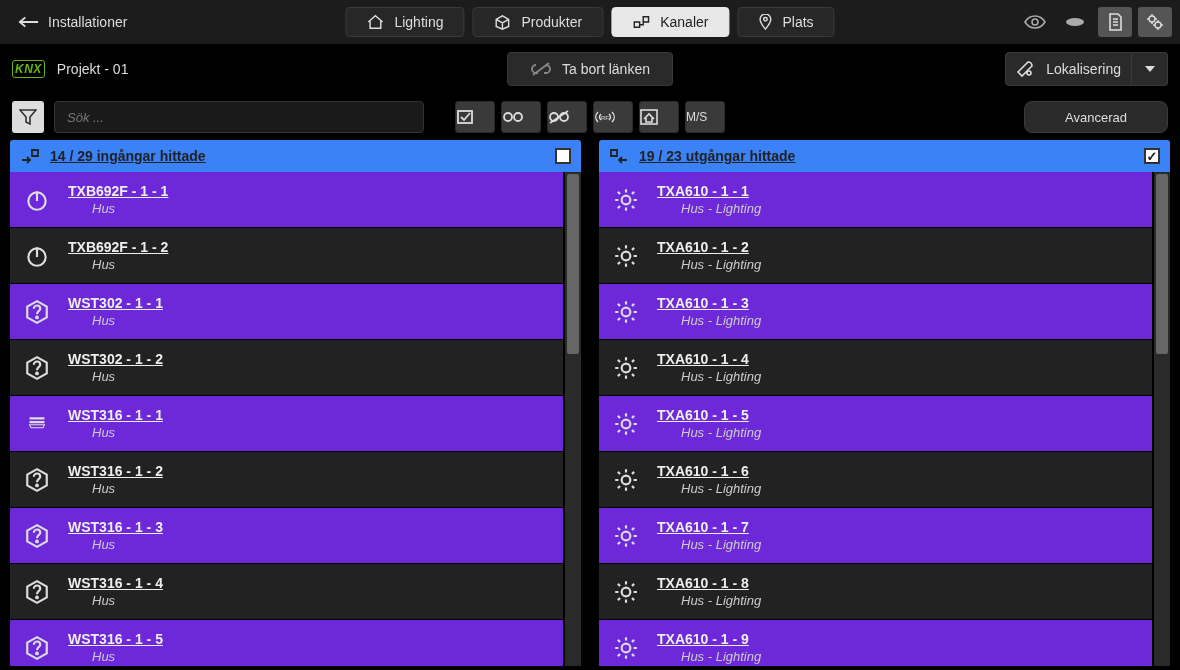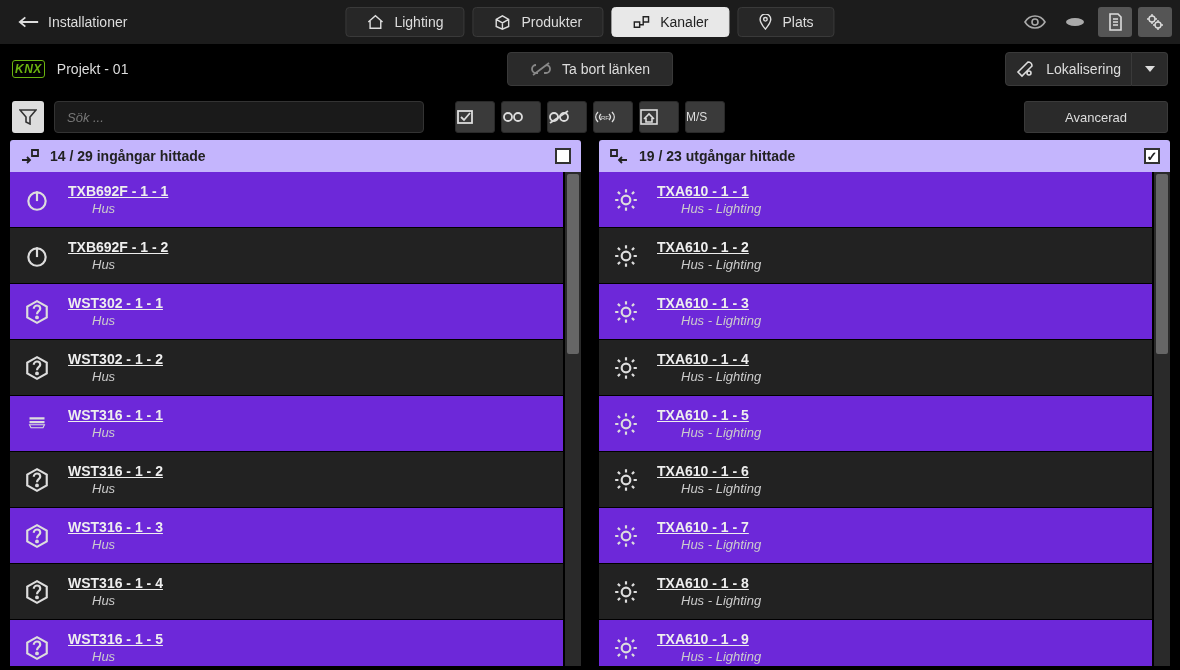--- a/index.html
+++ b/index.html
@@ -27,26 +27,26 @@
   .loc-btn { background:#2a2a2a; border:1px solid #3a3a3a; color:#ddd; height:34px; padding:0 10px; border-radius:4px 0 0 4px; display:flex; align-items:center; gap:12px; cursor:pointer; font-size:14px; }
   .loc-drop { background:#2a2a2a; border:1px solid #3a3a3a; border-left:none; height:34px; width:36px; display:flex; align-items:center; justify-content:center; border-radius:0 4px 4px 0; cursor:pointer; color:#ddd;}
 
   
   .filterbar { height:46px; display:flex; align-items:center; padding:0 12px; gap:10px; }
   .filter-icon-box { width:32px; height:32px; background:#ddd; border-radius:3px; display:flex; align-items:center; justify-content:center; color:#333; cursor:pointer;}
   .search-input { flex:0 0 370px; height:32px; background:#1a1a1a; border:1px solid #333; border-radius:4px; color:#3b82f6; padding:0 12px; font-size:13px; }
   .search-input::placeholder { color:#777; font-style:italic; }
   .filter-icons-center { position:absolute; left:50%; transform:translateX(-50%); display:flex; gap:6px; }
   .ficon { width:40px; height:32px; background:#3a3a3a; border:1px solid #2a2a2a; border-radius:3px; display:flex; align-items:center; justify-content:flex-start; color:#ddd; cursor:pointer; font-size:12px;}
-  .adv-btn { margin-left:auto; background:#2a2a2a; border:1px solid #3a3a3a; color:#ddd; height:32px; padding:0 40px; border-radius:3px; cursor:pointer; font-size:13px;}
+  .adv-btn { margin-left:auto; background:#2a2a2a; border:1px solid #3a3a3a; color:#ddd; height:32px; padding:0 40px; border-radius:8px; cursor:pointer; font-size:13px;}
 
   
   .main { display:flex; gap:18px; padding:0 10px; height:calc(670px - 44px - 50px - 46px - 4px); }
   .panel { flex:1; display:flex; flex-direction:column; min-width:0; }
-  .panel-header { background:#c4b5fd; color:#222; height:32px; border-radius:3px 3px 0 0; display:flex; align-items:center; padding:0 10px; gap:10px; font-weight:bold; font-size:14px;}
+  .panel-header { background:#3b82f6; color:#222; height:32px; border-radius:3px 3px 0 0; display:flex; align-items:center; padding:0 10px; gap:10px; font-weight:bold; font-size:14px;text-decoration:underline;}
   .panel-header .spacer { flex:1; }
   .checkbox-box { width:16px; height:16px; border:2px solid #333; display:inline-flex; align-items:center; justify-content:center; background:#fff; cursor:pointer;}
   .checkbox-box.checked::after { content:"✓"; font-size:13px; color:#222; font-weight:bold; line-height:1;}
 
   .list-wrap { position:relative; flex:1; overflow:hidden; display:flex;}
   .list { flex:1; overflow-y:auto; padding-right:2px;}
   .list::-webkit-scrollbar { width:14px; }
   .list::-webkit-scrollbar-track { background:#2a2a2a; }
   .list::-webkit-scrollbar-thumb { background:#666; border-radius:2px;}
 

